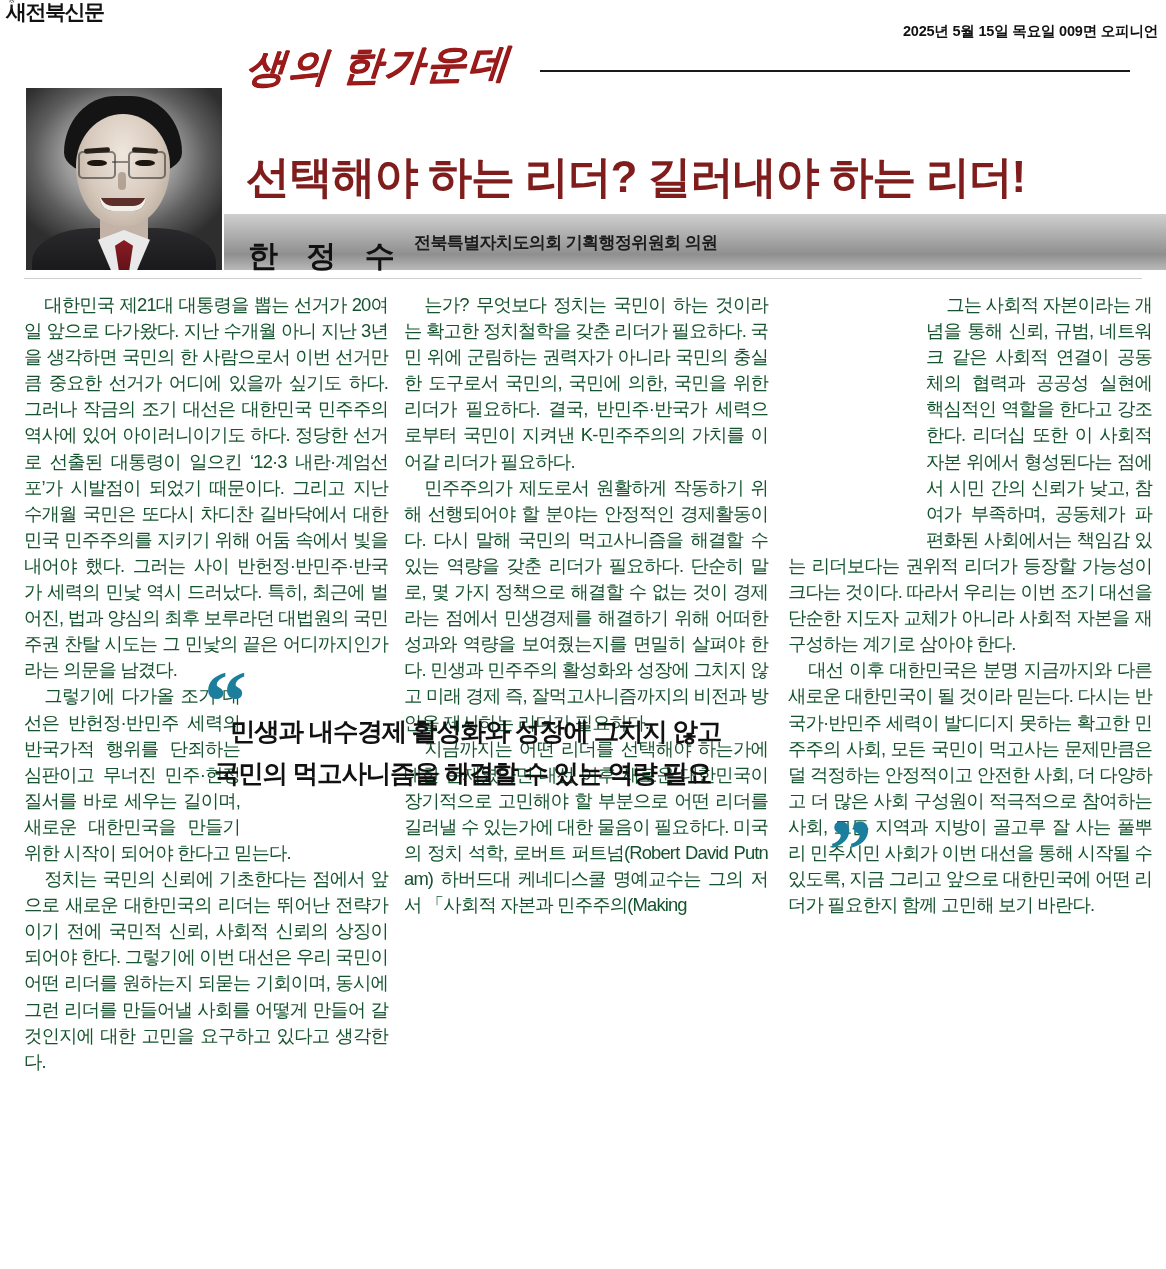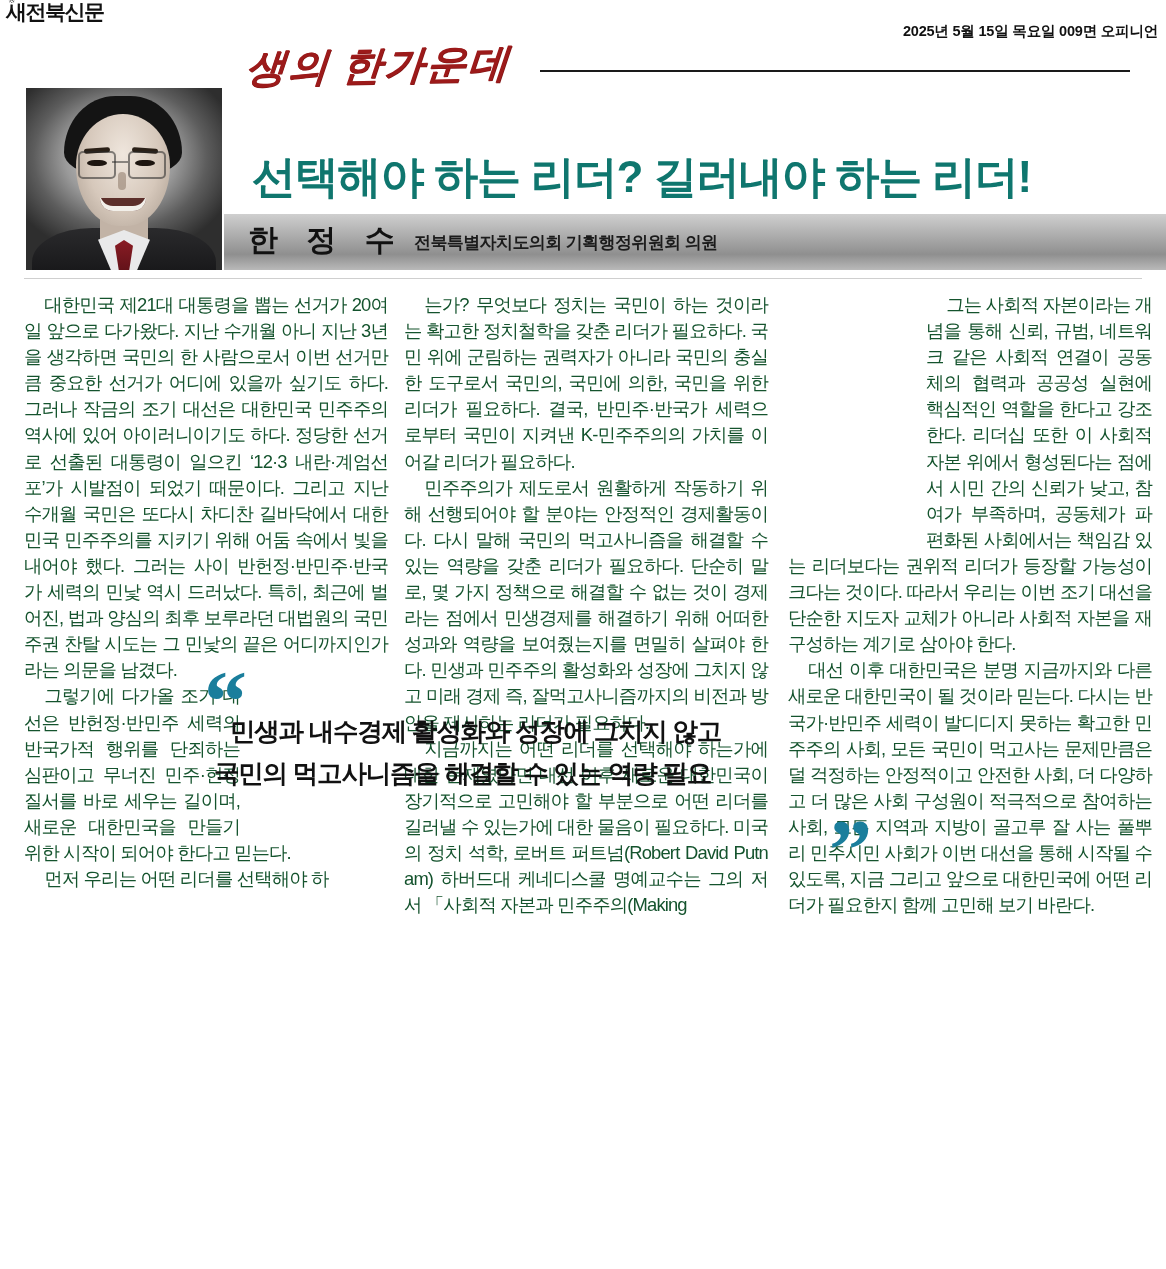--- a/index.html
+++ b/index.html
@@ -73,44 +73,44 @@
     left: 540px;
     top: 70px;
     width: 590px;
     height: 2px;
     background: #1a1a1a;
   }
 
   
   .headline {
     position: absolute;
-    left: 252px;
+    left: 246px;
     top: 123px;
     width: 890px;
     font-size: 44px;
     font-weight: 700;
     letter-spacing: -1.2px;
-    color: #0f766e;
+    color: #7f1d1d;
     line-height: 1.15;
     white-space: nowrap;
   }
 
   
   .byline-bar {
     position: absolute;
     left: 224px;
     top: 214px;
     width: 942px;
     height: 56px;
     background: linear-gradient(to bottom, #cfcfcf 0%, #a7a7a7 45%, #8f8f8f 72%, #b9b9b9 100%);
   }
   .byline-name {
     position: absolute;
     left: 24px;
-    top: 8px;
+    top: 24px;
     font-size: 30px;
     font-weight: 700;
     letter-spacing: 10px;
     color: #111;
     line-height: 1.2;
   }
   .byline-title {
     position: absolute;
     left: 190px;
     top: 19px;
@@ -338,21 +338,21 @@
   <div class="byline-name">한 정 수</div>
   <div class="byline-title">전북특별자치도의회 기획행정위원회 의원</div>
 </div>
 
 <div class="body-rule"></div>
 
 <div class="col" id="col1">
   <p>대한민국 제21대 대통령을 뽑는 선거가 20여 일 앞으로 다가왔다. 지난 수개월 아니 지난 3년을 생각하면 국민의 한 사람으로서 이번 선거만큼 중요한 선거가 어디에 있을까 싶기도 하다. 그러나 작금의 조기 대선은 대한민국 민주주의 역사에 있어 아이러니이기도 하다. 정당한 선거로 선출된 대통령이 일으킨 ‘12·3 내란·계엄선포’가 시발점이 되었기 때문이다. 그리고 지난 수개월 국민은 또다시 차디찬 길바닥에서 대한민국 민주주의를 지키기 위해 어둠 속에서 빛을 내어야 했다. 그러는 사이 반헌정·반민주·반국가 세력의 민낯 역시 드러났다. 특히, 최근에 벌어진, 법과 양심의 최후 보루라던 대법원의 국민 주권 찬탈 시도는 그 민낯의 끝은 어디까지인가라는 의문을 남겼다.</p>
   <div class="cut-right"></div>
   <p>그렇기에 다가올 조기 대선은 반헌정·반민주 세력의 반국가적 행위를 단죄하는 심판이고 무너진 민주·헌정질서를 바로 세우는 길이며, 새로운 대한민국을 만들기 위한 시작이 되어야 한다고 믿는다.</p>
-  <p>먼저 우리는 어떤 리더를 선택해야 하</p>
+  <p>정치는 국민의 신뢰에 기초한다는 점에서 앞으로 새로운 대한민국의 리더는 뛰어난 전략가이기 전에 국민적 신뢰, 사회적 신뢰의 상징이 되어야 한다. 그렇기에 이번 대선은 우리 국민이 어떤 리더를 원하는지 되묻는 기회이며, 동시에 그런 리더를 만들어낼 사회를 어떻게 만들어 갈 것인지에 대한 고민을 요구하고 있다고 생각한다.</p>
 </div>
 
 <div class="col" id="col2">
   <p>는가? 무엇보다 정치는 국민이 하는 것이라는 확고한 정치철학을 갖춘 리더가 필요하다. 국민 위에 군림하는 권력자가 아니라 국민의 충실한 도구로서 국민의, 국민에 의한, 국민을 위한 리더가 필요하다. 결국, 반민주·반국가 세력으로부터 국민이 지켜낸 K-민주주의의 가치를 이어갈 리더가 필요하다.</p>
   <p>민주주의가 제도로서 원활하게 작동하기 위해 선행되어야 할 분야는 안정적인 경제활동이다. 다시 말해 국민의 먹고사니즘을 해결할 수 있는 역량을 갖춘 리더가 필요하다. 단순히 말로, 몇 가지 정책으로 해결할 수 없는 것이 경제라는 점에서 민생경제를 해결하기 위해 어떠한 성과와 역량을 보여줬는지를 면밀히 살펴야 한다. 민생과 민주주의 활성화와 성장에 그치지 않고 미래 경제 즉, 잘먹고사니즘까지의 비전과 방안을 제시하는 리더가 필요하다.</p>
   <p>지금까지는 어떤 리더를 선택해야 하는가에 대한 문제였다면 대선 이후 새로운 대한민국이 장기적으로 고민해야 할 부분으로 어떤 리더를 길러낼 수 있는가에 대한 물음이 필요하다. 미국의 정치 석학, 로버트 퍼트넘(Robert David Putnam) 하버드대 케네디스쿨 명예교수는 그의 저서 「사회적 자본과 민주주의(Making</p>
 </div>
 
 <div class="col" id="col3">
   <div class="cut-left"></div>

